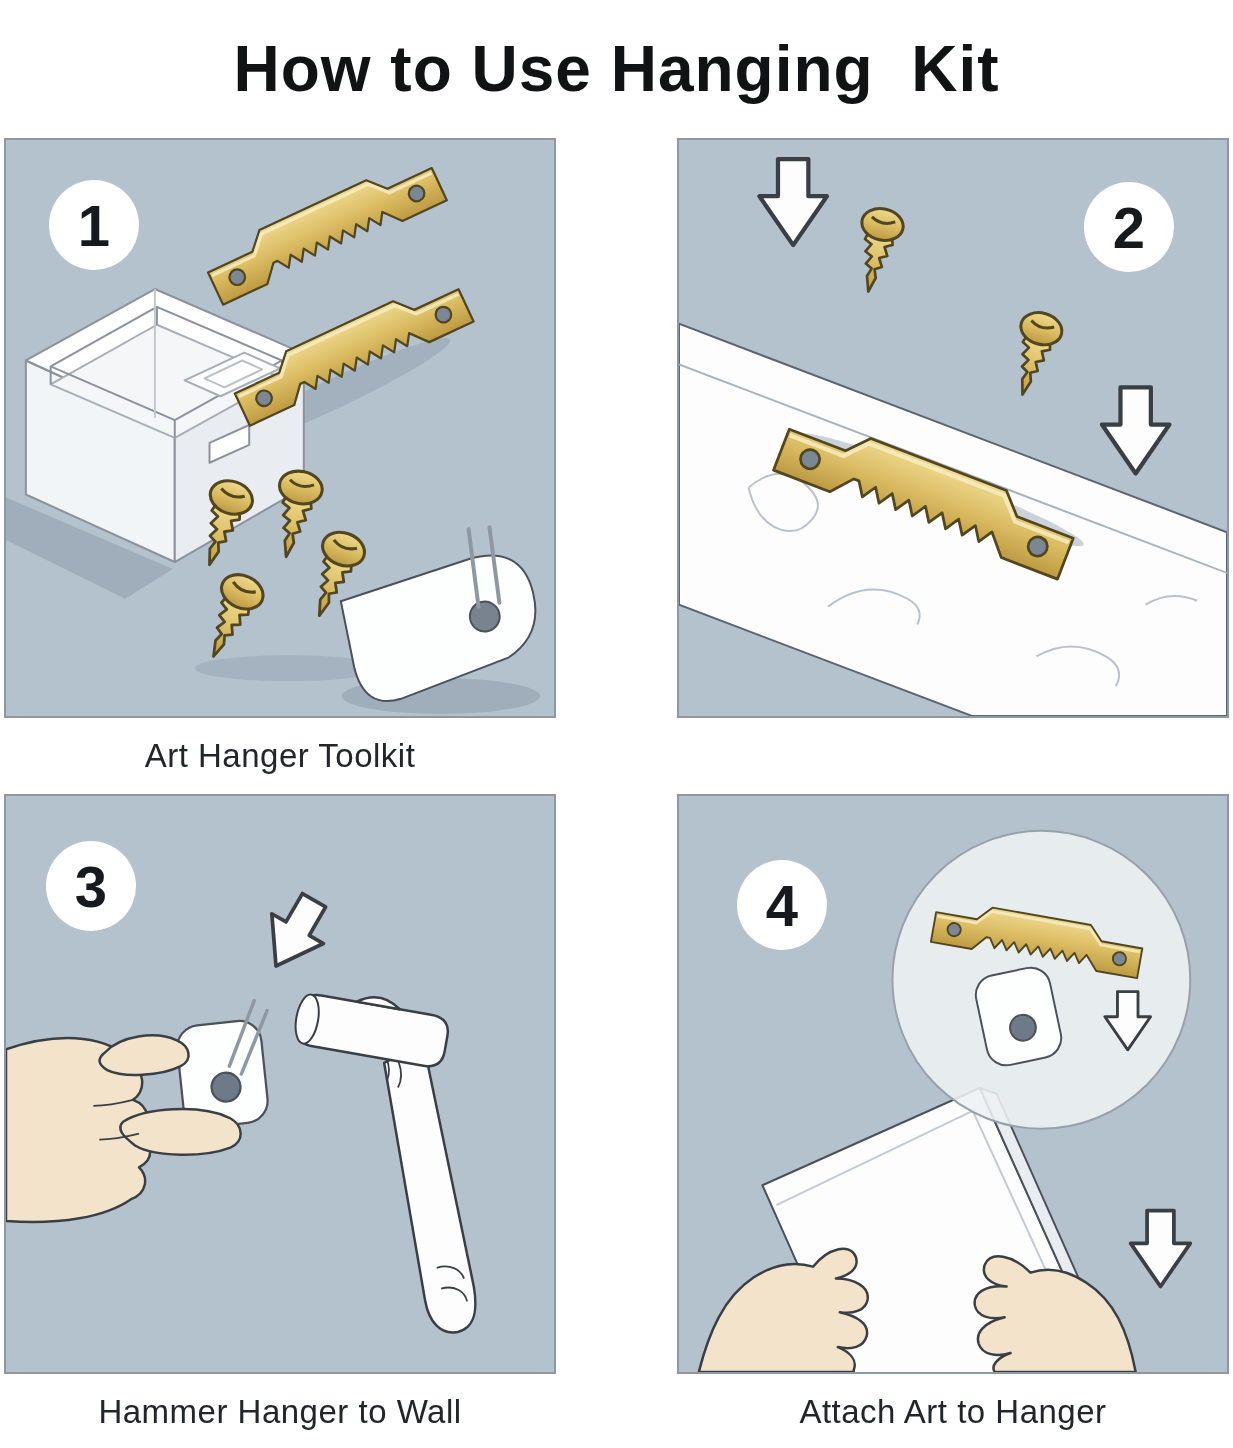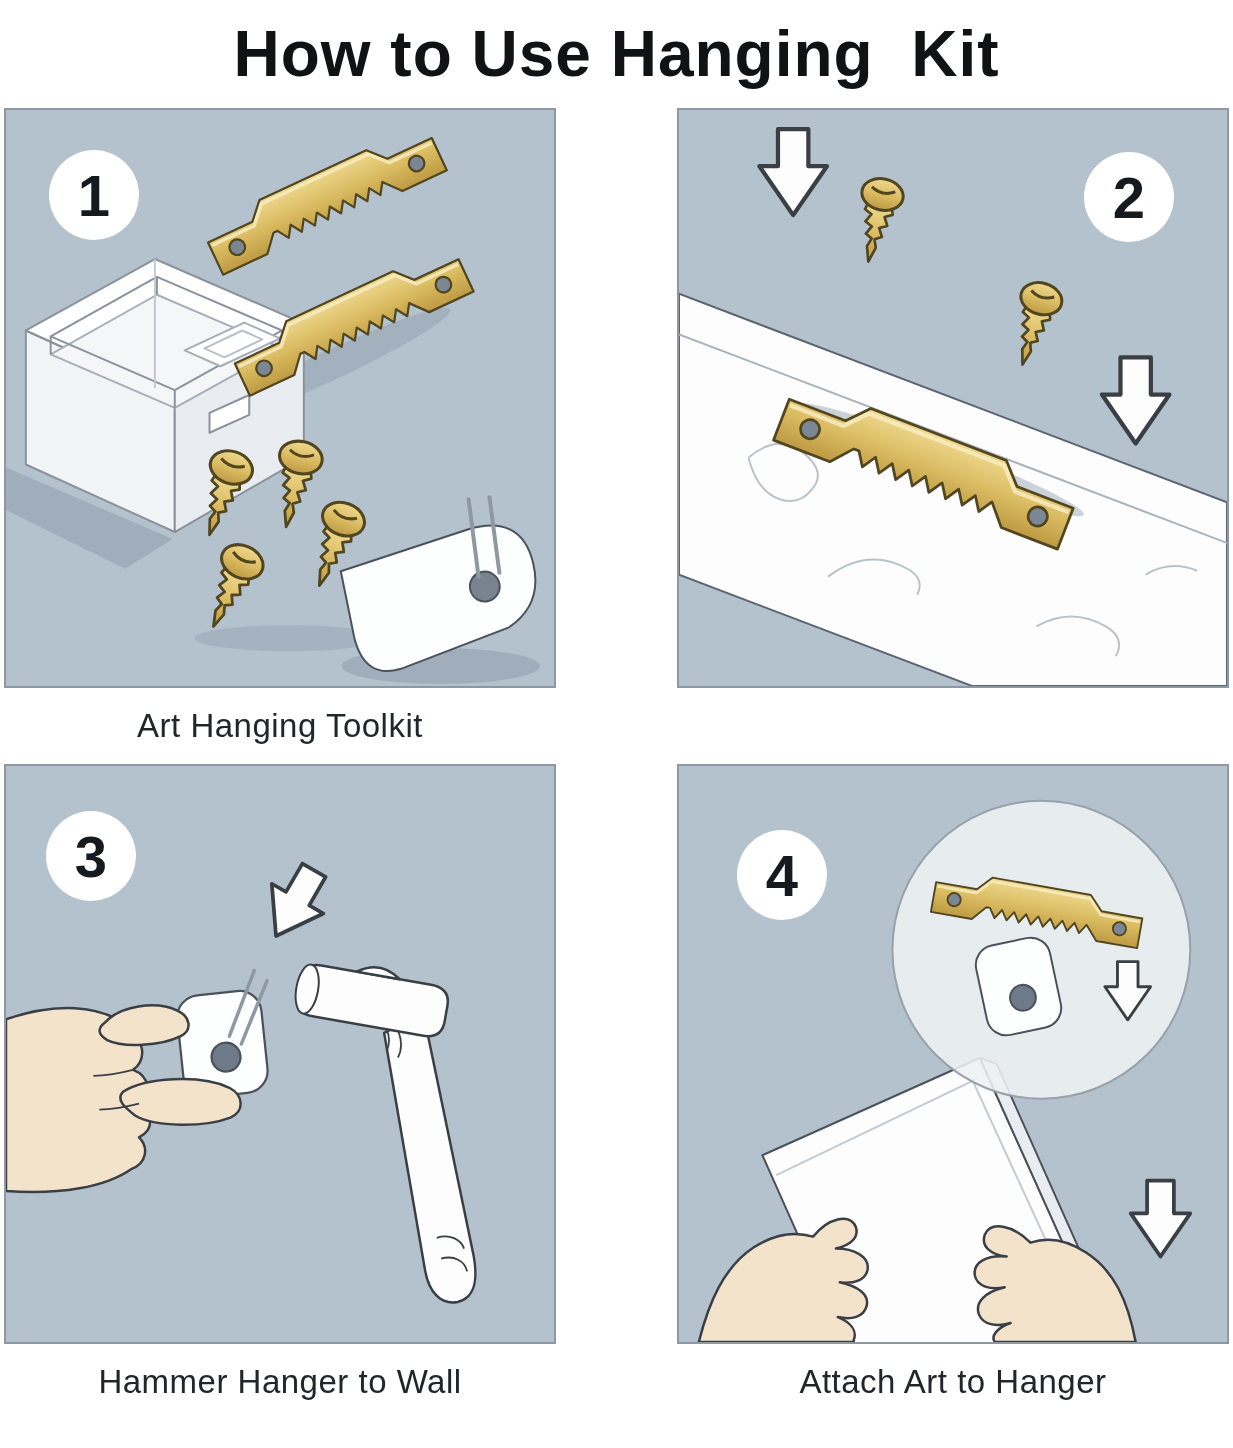--- a/index.html
+++ b/index.html
@@ -10,21 +10,21 @@
     --skin:#f3e3cb;
     --white:#fdfdfe;
   }
   *{box-sizing:border-box;}
   html,body{
     margin:0;padding:0;background:#ffffff;
     width:1233px;height:1448px;overflow:hidden;
     font-family:"Liberation Sans",sans-serif;
   }
   .title{
-    margin:0;height:108px;display:flex;align-items:center;justify-content:center;
+    margin:0;height:138px;display:flex;align-items:center;justify-content:center;
     font-size:64px;font-weight:700;color:#101214;letter-spacing:1px;white-space:pre;
   }
   .grid{
     display:grid;grid-template-columns:552px 552px;column-gap:121px;padding:0 4px;
   }
   figure.cell{margin:0;}
   .panel{
     position:relative;width:552px;height:580px;
     background:var(--panel-bg);border:2px solid #8d98a3;overflow:hidden;
   }
@@ -135,21 +135,21 @@
         </g>
         <g stroke="#8e98a3" stroke-width="4" stroke-linecap="round">
           <line x1="476" y1="470" x2="466" y2="392"></line>
           <line x1="497" y1="466" x2="487" y2="390"></line>
         </g>
       </svg>
       <div class="badge badge-p1">
         <span>1</span>
       </div>
     </div>
-    <figcaption class="caption">Art Hanging Toolkit</figcaption>
+    <figcaption class="caption">Art Hanger Toolkit</figcaption>
   </figure>
 
   <figure class="cell">
     <div class="panel">
       <svg class="art" viewBox="0 0 552 580">
 
         <g>
           <polygon points="0,185 552,395 552,580 295,580 0,468" fill="#fdfdfe" stroke="#5b6470" stroke-width="2" stroke-linejoin="round"></polygon>
           <line x1="0" y1="226" x2="552" y2="436" stroke="#a9b2bc" stroke-width="2"></line>
           <path d="M70,350 q30,-25 55,-5 q25,20 8,38 q-15,18 -38,6 q-18,-10 -25,-39" fill="none" stroke="#b9c2cb" stroke-width="2"></path>

